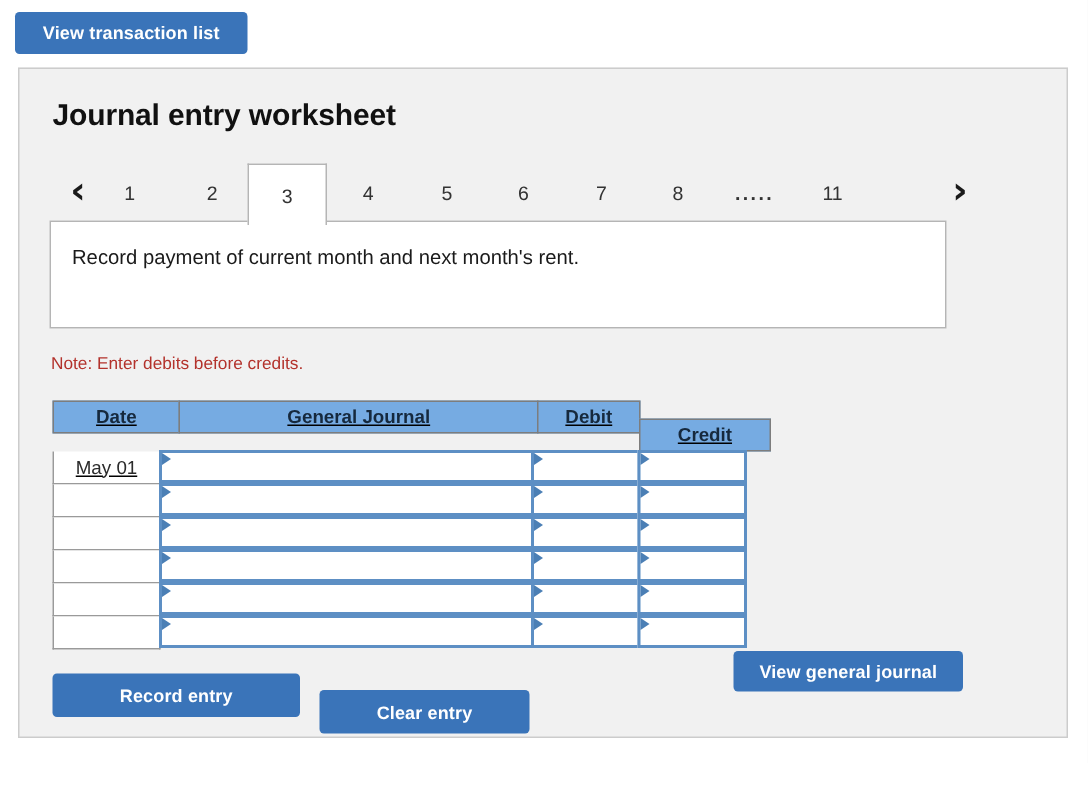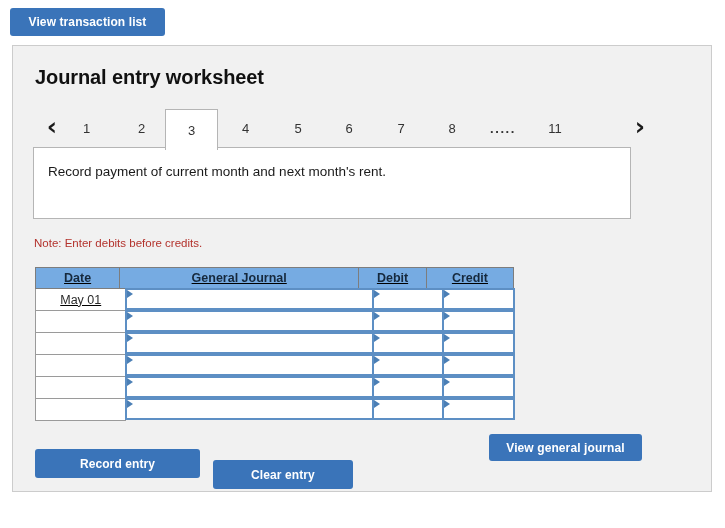--- a/index.html
+++ b/index.html
@@ -137,24 +137,24 @@
     height: 22px;
     display: flex; align-items: center; justify-content: center;
     font-size: 12.5px;
     font-weight: bold;
     color: #16293d;
     margin-right: -1px;
   }
   .c-date   { width: 88px; }
   .c-journal{ width: 248px; }
   .c-debit  { width: 71px; }
-  .c-credit { width: 91px; }
+  .c-credit { width: 91px; margin-top: 12px; }
 
   .jbody .cell-date {
-    width: 92px; height: 22px;
+    width: 72px; height: 22px;
     background: #ffffff;
     border: 1px solid #9a9a9a;
     border-top: none;
     display: flex; align-items: center; justify-content: center;
     font-size: 12.5px;
     color: #2b2b2b;
     margin-right: -1px;
   }
   .inp {
     height: 22px;

